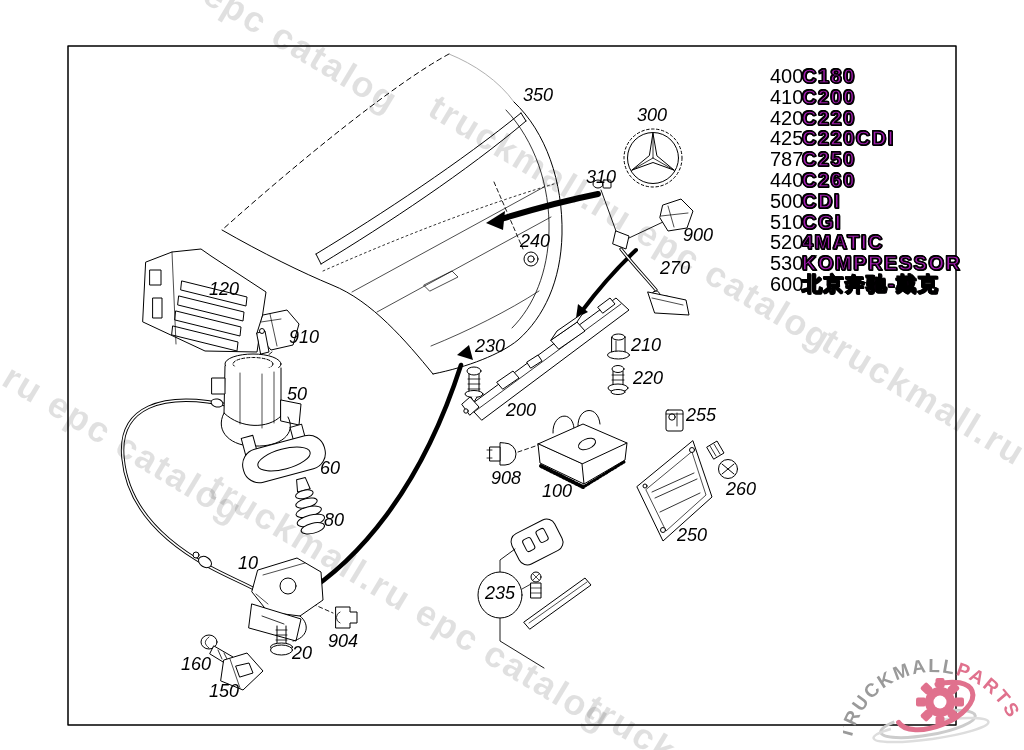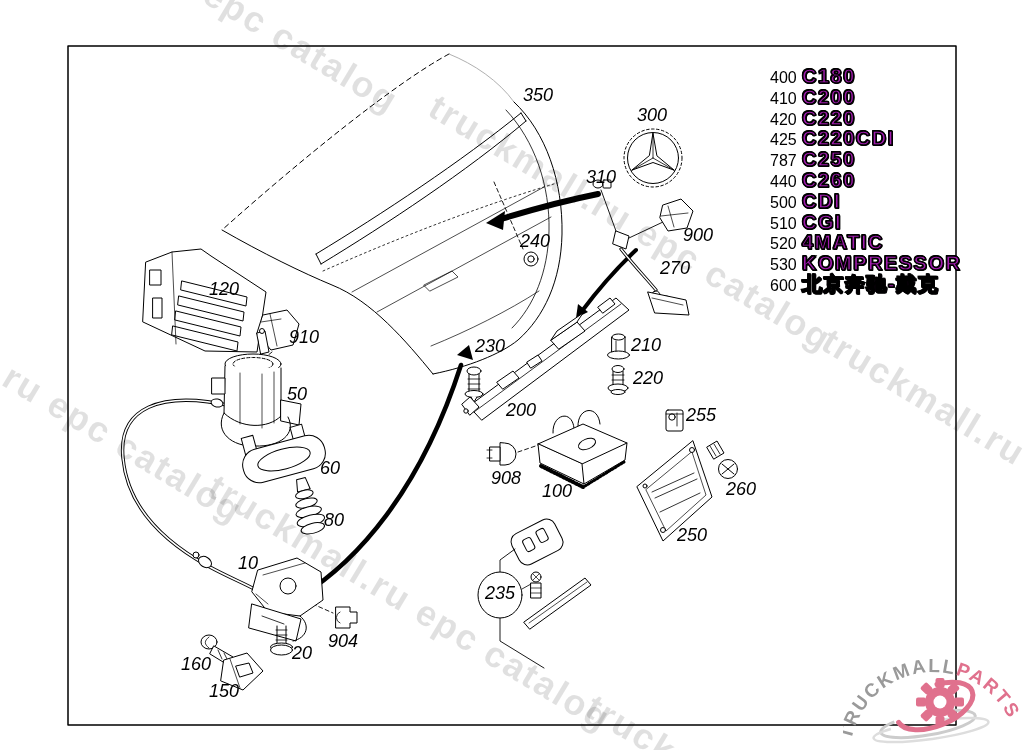--- a/index.html
+++ b/index.html
@@ -7,21 +7,21 @@
         font-family:"Liberation Sans",sans-serif;color:#000;}
   #diagram-svg{position:absolute;left:0;top:0;width:1024px;height:750px;}
   .watermark{position:absolute;white-space:nowrap;font-weight:bold;font-size:36px;
              letter-spacing:2px;color:rgba(0,0,0,0.12);transform:rotate(31deg);
              transform-origin:0 0;pointer-events:none;z-index:1;}
   .labels-layer{position:absolute;left:0;top:0;width:844px;height:750px;z-index:3;font-style:italic;}
   .part-label{position:absolute;font-size:18px;line-height:18px;color:#000;
               font-family:"Liberation Sans",sans-serif;}
   #variant-list{position:absolute;left:770px;top:66px;z-index:3;}
   .variant-row{height:20.8px;display:flex;align-items:baseline;}
-  .vcode{display:inline-block;width:32px;font-size:16px;line-height:20.8px;color:#000;}
+  .vcode{display:inline-block;width:32px;font-size:20px;line-height:20.8px;color:#000;}
   .vname{font-size:20px;line-height:20.8px;font-weight:700;letter-spacing:1.5px;
          color:#a21caf;-webkit-text-stroke:1.3px #000;
          text-shadow:1px 0 #000,-1px 0 #000,0 1px #000,0 -1px #000,1px 1px #000,-1px -1px #000;}
   #logo{position:absolute;left:843px;top:616px;width:185px;height:134px;z-index:4;}
 </style>
 </head>
 <body>
 
 <div id="page">
 

